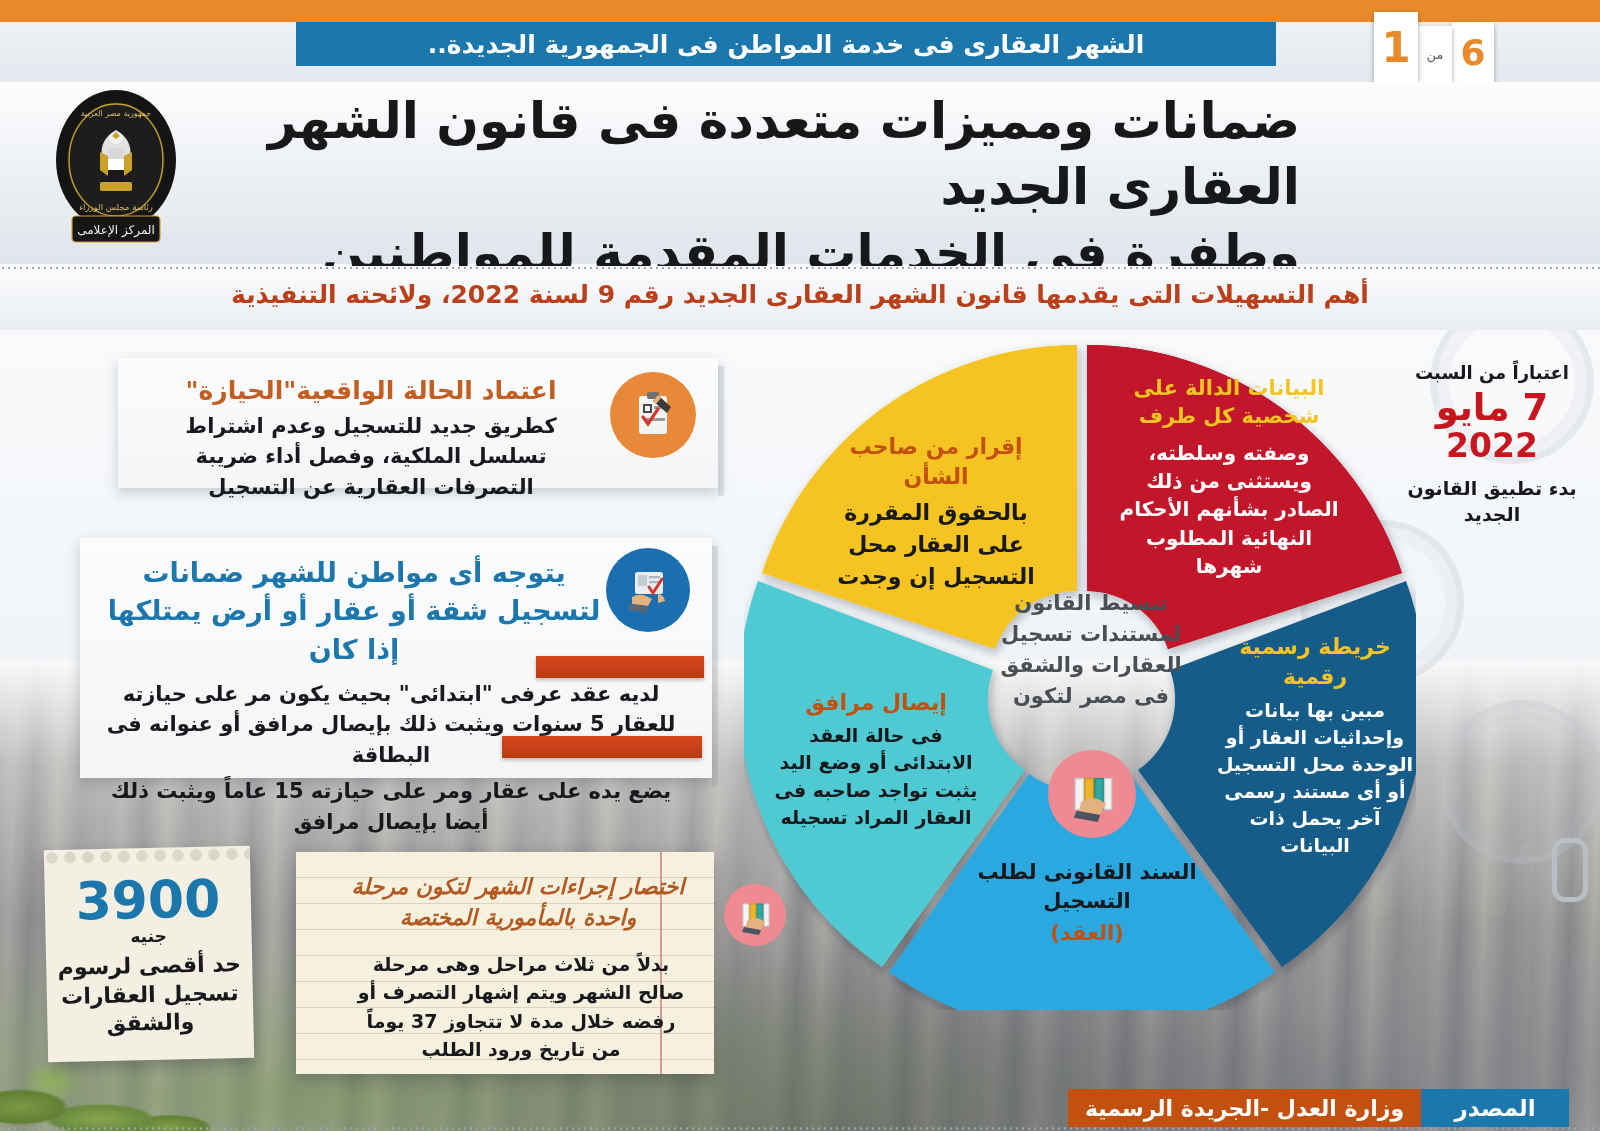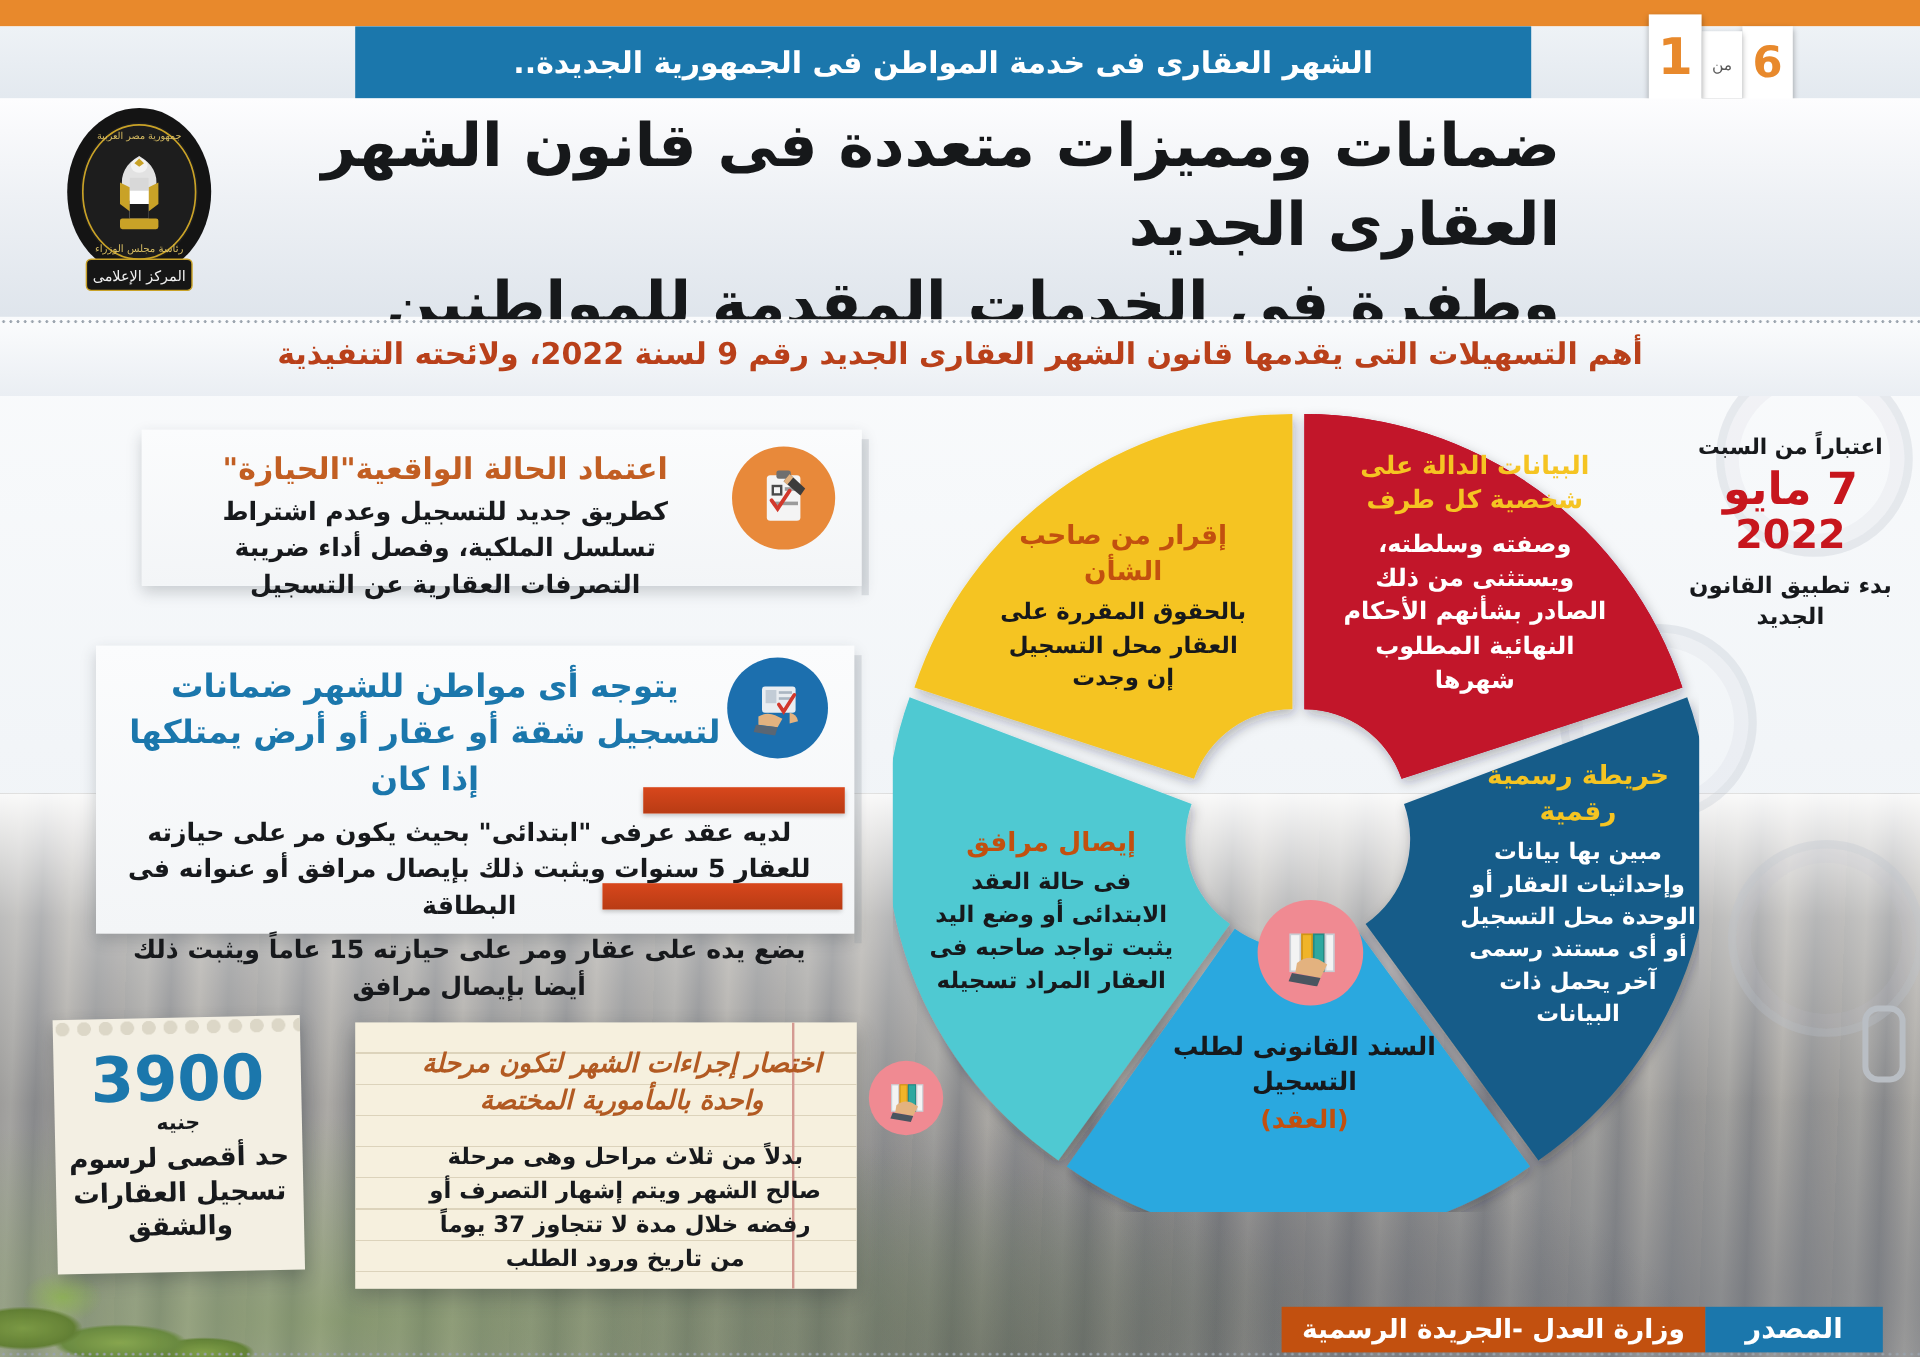--- a/index.html
+++ b/index.html
@@ -49,21 +49,21 @@
   .dot-rule{
     position:absolute;left:0;width:1600px;height:4px;
     background-image:radial-gradient(circle,#9aa3ad 1px,rgba(0,0,0,0) 1.4px);
     background-size:6px 4px;background-repeat:repeat-x;
   }
   .hdr-band{
     position:absolute;left:0;top:22px;width:1600px;height:60px;
     background:linear-gradient(180deg,#eef2f6,#e3e9ef);
   }
   .blue-strip{
-    position:absolute;left:296px;top:22px;width:980px;height:60px;
+    position:absolute;left:296px;top:22px;width:980px;height:44px;
     background:#1b77ac;display:flex;align-items:center;justify-content:center;
   }
   .blue-strip span{
     color:#fff;font-size:25px;font-weight:bold;letter-spacing:0;
   }
   .pagebadge{
     position:absolute;top:12px;display:flex;align-items:flex-end;gap:0px;
   }
   .pg-box{
     background:#fff;box-shadow:0 2px 5px rgba(0,0,0,.35);
@@ -360,24 +360,25 @@
       <div class="seg-body" style="color:#c2500f;font-size:21px;line-height:1.4;margin-top:2px;">(العقد)</div>
     </div>
 
     <div class="chart-label" style="left:26px;top:350px;width:212px;">
       <div class="seg-head" style="color:#c2500f;font-size:22px;line-height:1.35;">إيصال مرافق</div>
       <div class="seg-body" style="color:#17191c;font-size:19px;line-height:1.45;margin-top:4px;">فى حالة العقد الابتدائى أو وضع اليد يثبت تواجد صاحبه فى العقار المراد تسجيله</div>
     </div>
 
     <div class="chart-label" style="left:82px;top:58px;width:220px;">
       <div class="seg-head" style="color:#c2500f;font-size:22px;line-height:1.35;margin-top:36px;">إقرار من صاحب الشأن</div>
-      <div class="seg-body" style="color:#17191c;font-size:19px;line-height:1.45;margin-top:6px;">بالحقوق المقررة على العقار محل التسجيل إن وجدت</div>
-    </div>
-  </div>
-
+      <div class="seg-body" style="color:#17191c;font-size:22px;line-height:1.45;margin-top:6px;">بالحقوق المقررة على العقار محل التسجيل إن وجدت</div>
+    </div>
+  </div>
+
+  <div class="center-text">تبسيط القانون لمستندات تسجيل العقارات والشقق فى مصر لتكون</div>
   <div class="round-icon ic-pink" style="left:1048px;top:750px;width:88px;height:88px;">
     <svg width="56" height="56" viewBox="0 0 40 40">
       <rect x="8" y="9" width="6" height="22" fill="#f3f3f3" stroke="#c9ced4"></rect>
       <rect x="15" y="9" width="6" height="22" fill="#f0b429" stroke="#cf9613"></rect>
       <rect x="22" y="9" width="6" height="22" fill="#2ea8a0" stroke="#238b84"></rect>
       <rect x="29" y="9" width="5" height="22" fill="#f3f3f3" stroke="#c9ced4"></rect>
       <path d="M12 26 q6 -5 13 -2 l5 3 l-4 8 l-15 -3 z" fill="#e3b27f"></path>
       <path d="M9 32 l17 3 l-2 5 l-17 -3 z" fill="#4a5560"></path>
     </svg>
   </div>

